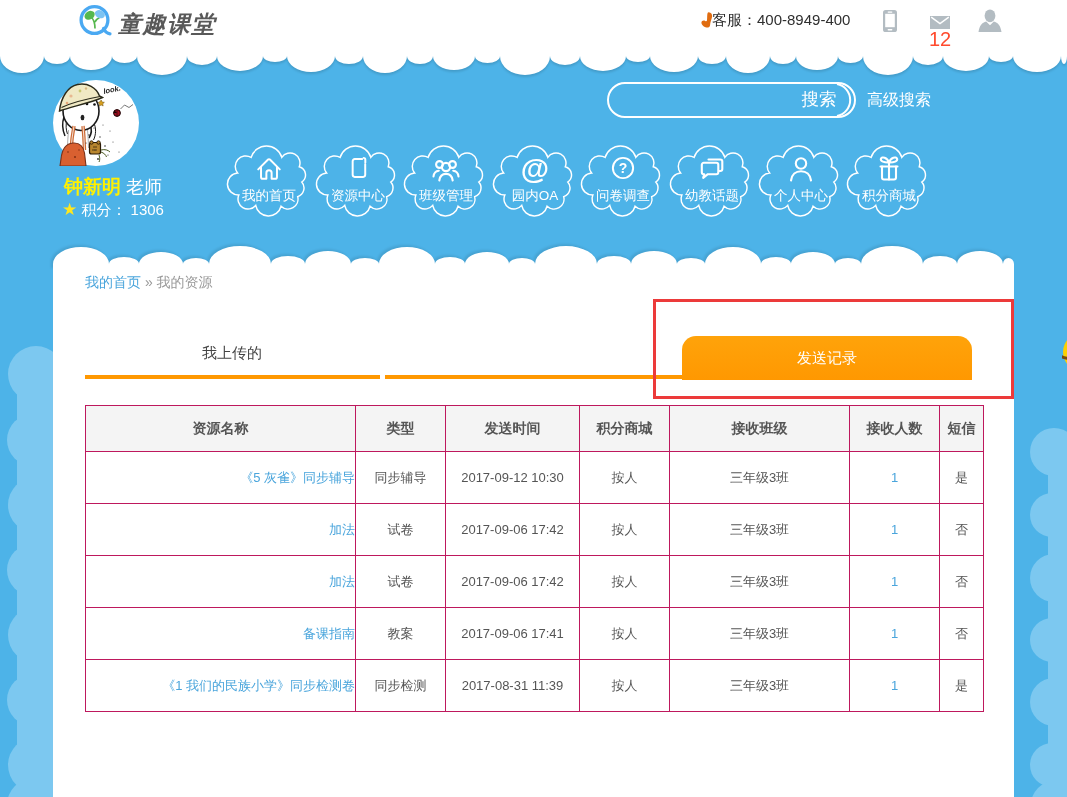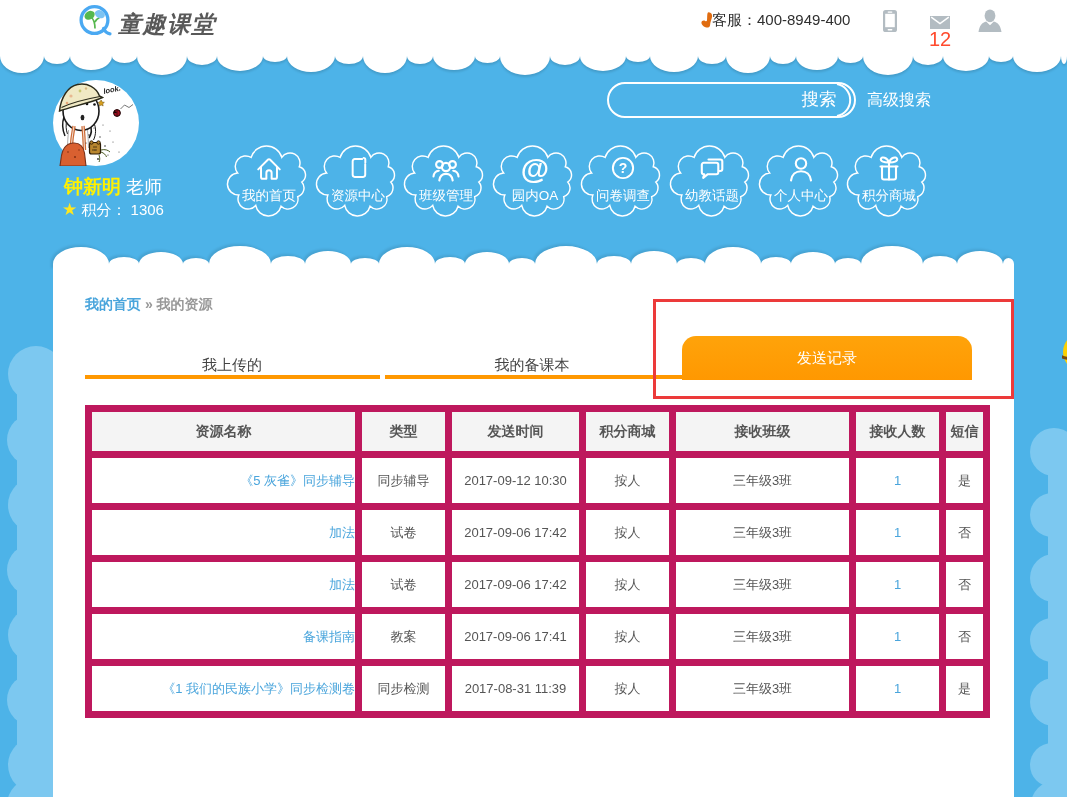--- a/index.html
+++ b/index.html
@@ -22,29 +22,29 @@
 #spill { position:absolute; left:607px; top:82px; width:249px; height:36px; border:2px solid #fff; border-radius:18px; }
 #scap { position:absolute; left:830px; top:82px; }
 #sbtn { position:absolute; left:791px; top:82px; width:56px; height:36px; color:#fff; font-size:17.5px; text-align:center; line-height:35px; }
 #adv { position:absolute; left:867px; top:90px; font-size:16px; color:#fff; }
 .navit { position:absolute; top:143px; width:88px; height:78px; }
 .navcloud { position:absolute; left:0; top:0; }
 .navicon { position:absolute; left:0; top:10px; width:88px; text-align:center; }
 .navlabel { position:absolute; left:0; top:44px; width:88px; text-align:center; font-size:13.5px; color:#fff; }
 #panel { position:absolute; left:53px; top:268px; width:961px; height:529px; background:#fff; }
 #panwave { position:absolute; left:53px; top:244px; filter:drop-shadow(-2px -2px 1px rgba(0,0,0,.09)); }
-#crumb { position:absolute; left:85px; top:296px; font-size:14px; color:#999;font-weight:bold; }
+#crumb { position:absolute; left:85px; top:274px; font-size:14px; color:#999; }
 #crumb .lk { color:#4aa5dc; }
-.tab { position:absolute; top:344px; font-size:15px; color:#444; width:200px; text-align:center;margin-top:12px; }
+.tab { position:absolute; top:344px; font-size:15px; color:#444; width:200px; text-align:center; }
 #tabline1 { position:absolute; left:85px; top:375px; width:295px; height:4px; background:#ff9801; }
 #tabline2 { position:absolute; left:385px; top:375px; width:297px; height:4px; background:#ff9801; }
 #tabbtn { position:absolute; left:682px; top:336px; width:290px; height:44px; background:linear-gradient(#ffa30a,#ff9801); border-radius:14px 14px 0 0; color:#fff; font-size:15px; text-align:center; line-height:44px; }
 #redbox { position:absolute; left:653px; top:299px; width:361px; height:100px; border:3px solid #ec3a3a; z-index:30; }
 table { position:absolute; left:85px; top:405px; border-collapse:collapse; table-layout:fixed; }
-th,td { border:7px solid #be185d; font-size:13px; color:#555; text-align:center; }
+th,td { border:1px solid #be185d; font-size:13px; color:#555; text-align:center; }
 th { background:#f4f4f4; height:46px; font-size:14px; color:#555; }
 td { height:52px; background:#fff; }
 td.c1 { text-align:right; padding-left:14px; }
 .lk { color:#4aa5dc; }
 #ycirc { position:absolute; left:1062px; top:331px; }
 </style></head>
 <body>
 <div id="page">
 <svg style="position:absolute;left:0;top:330px" width="60" height="467">
       <circle cx="36" cy="44" r="28" fill="#7cc8f0"></circle>
@@ -258,21 +258,20 @@
         </svg></div>
 <div class="navlabel">积分商城</div>
 </div>
 
 <div id="panel"></div>
 <svg id="panwave" width="961" height="26">
       <path d="M0 26 V20 a28.0 17.0 0 0 1 56.0 0 a15.0 7.0 0 0 1 30.0 0 a22.0 12.0 0 0 1 44.0 0 a13.0 6.0 0 0 1 26.0 0 a31.0 18.0 0 0 1 62.0 0 a17.0 8.0 0 0 1 34.0 0 a23.0 13.0 0 0 1 46.0 0 a14.0 6.0 0 0 1 28.0 0 a28.0 17.0 0 0 1 56.0 0 a15.0 7.0 0 0 1 30.0 0 a22.0 12.0 0 0 1 44.0 0 a13.0 6.0 0 0 1 26.0 0 a31.0 18.0 0 0 1 62.0 0 a17.0 8.0 0 0 1 34.0 0 a23.0 13.0 0 0 1 46.0 0 a14.0 6.0 0 0 1 28.0 0 a28.0 17.0 0 0 1 56.0 0 a15.0 7.0 0 0 1 30.0 0 a22.0 12.0 0 0 1 44.0 0 a13.0 6.0 0 0 1 26.0 0 a31.0 18.0 0 0 1 62.0 0 a17.0 8.0 0 0 1 34.0 0 a23.0 13.0 0 0 1 46.0 0 a5.5 6.0 0 0 1 11.0 0 V26 Z" fill="#fff"></path>
     </svg>
 <div id="crumb"><span class="lk">我的首页</span> » 我的资源</div>
 <div class="tab" style="left:132px">我上传的</div>
-<div class="tab" style="left:432px">我的备课本</div>
 <div id="tabline1"></div>
 <div id="tabline2"></div>
 <div id="tabbtn">发送记录</div>
 <div id="redbox"></div>
 <table>
       <tbody>
         <tr>
           <th style="width:270px">资源名称</th>
           <th style="width:90px">类型</th>
           <th style="width:134px">发送时间</th>

